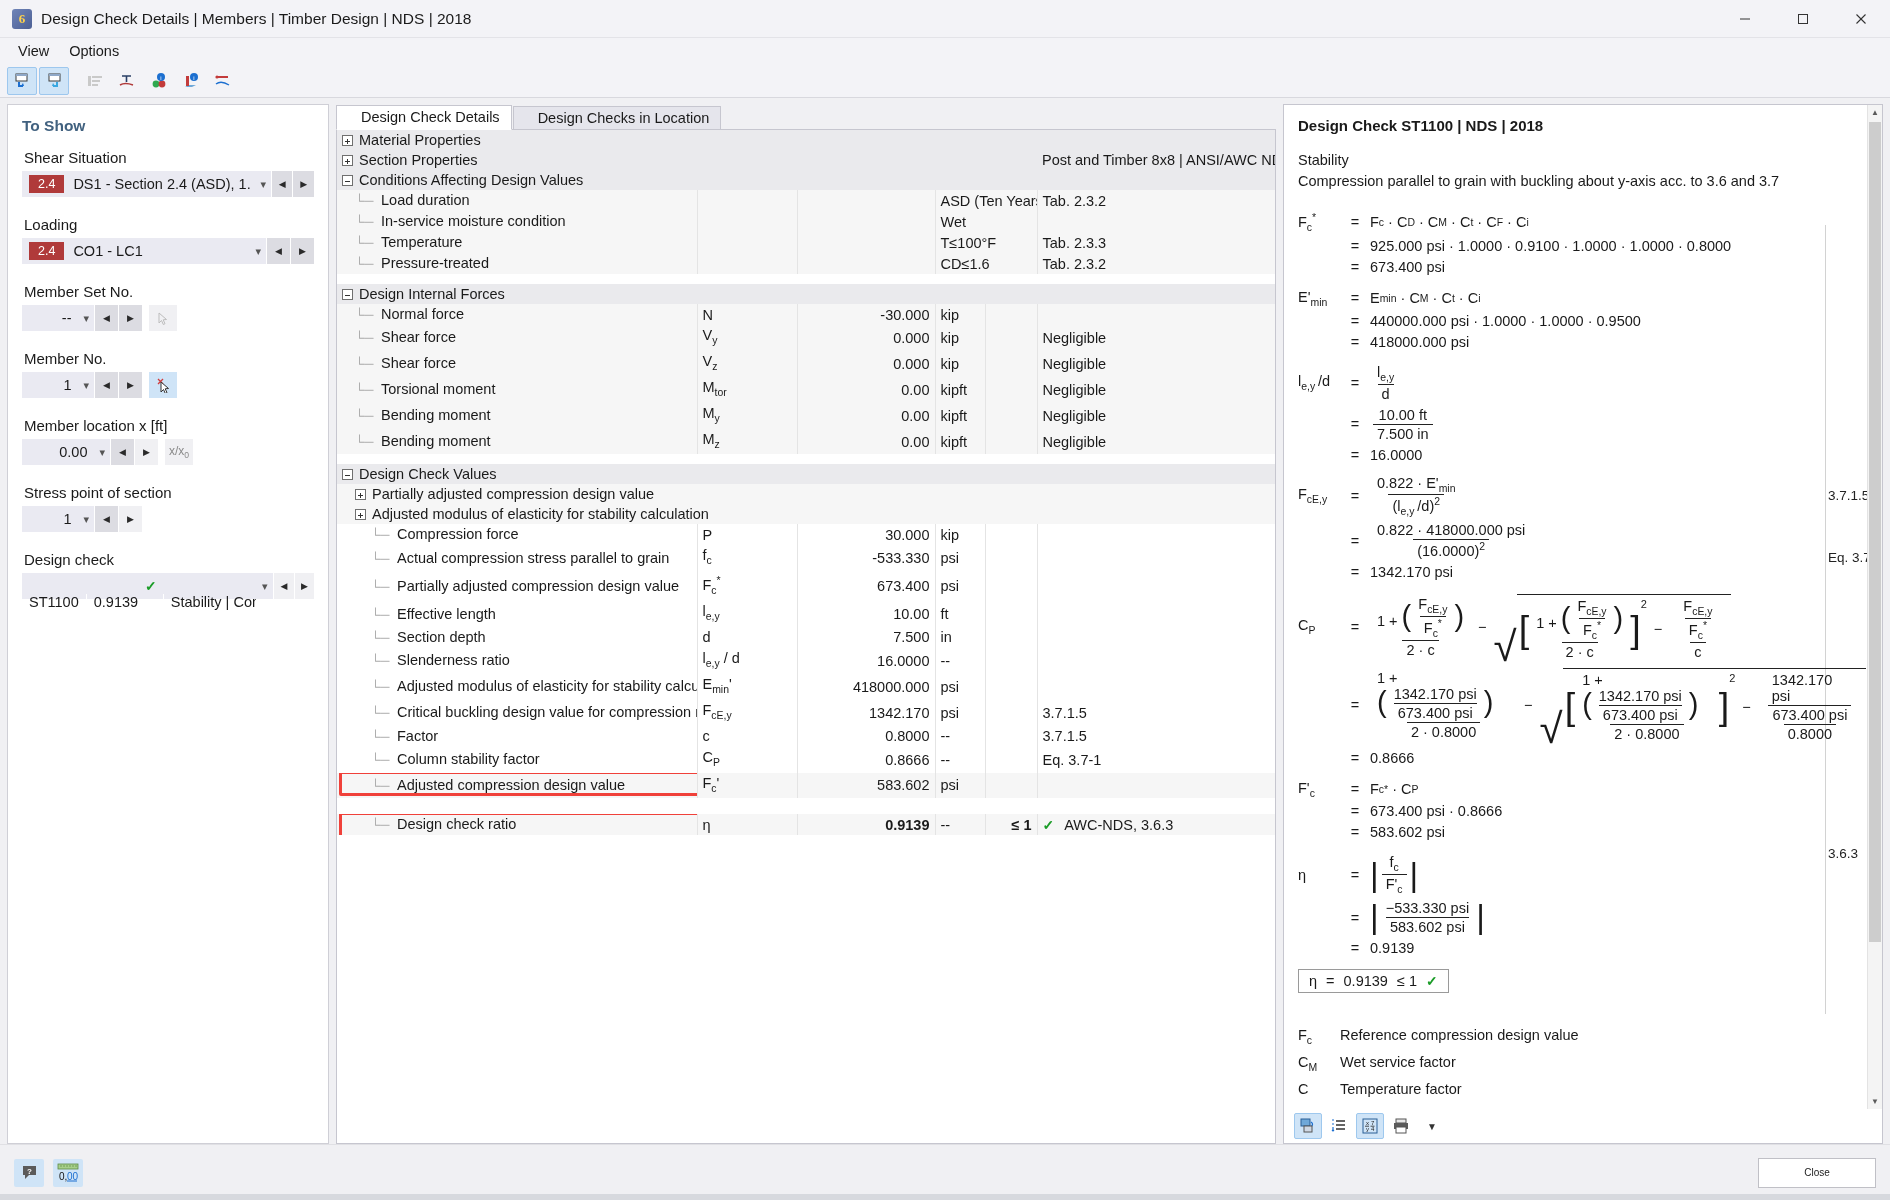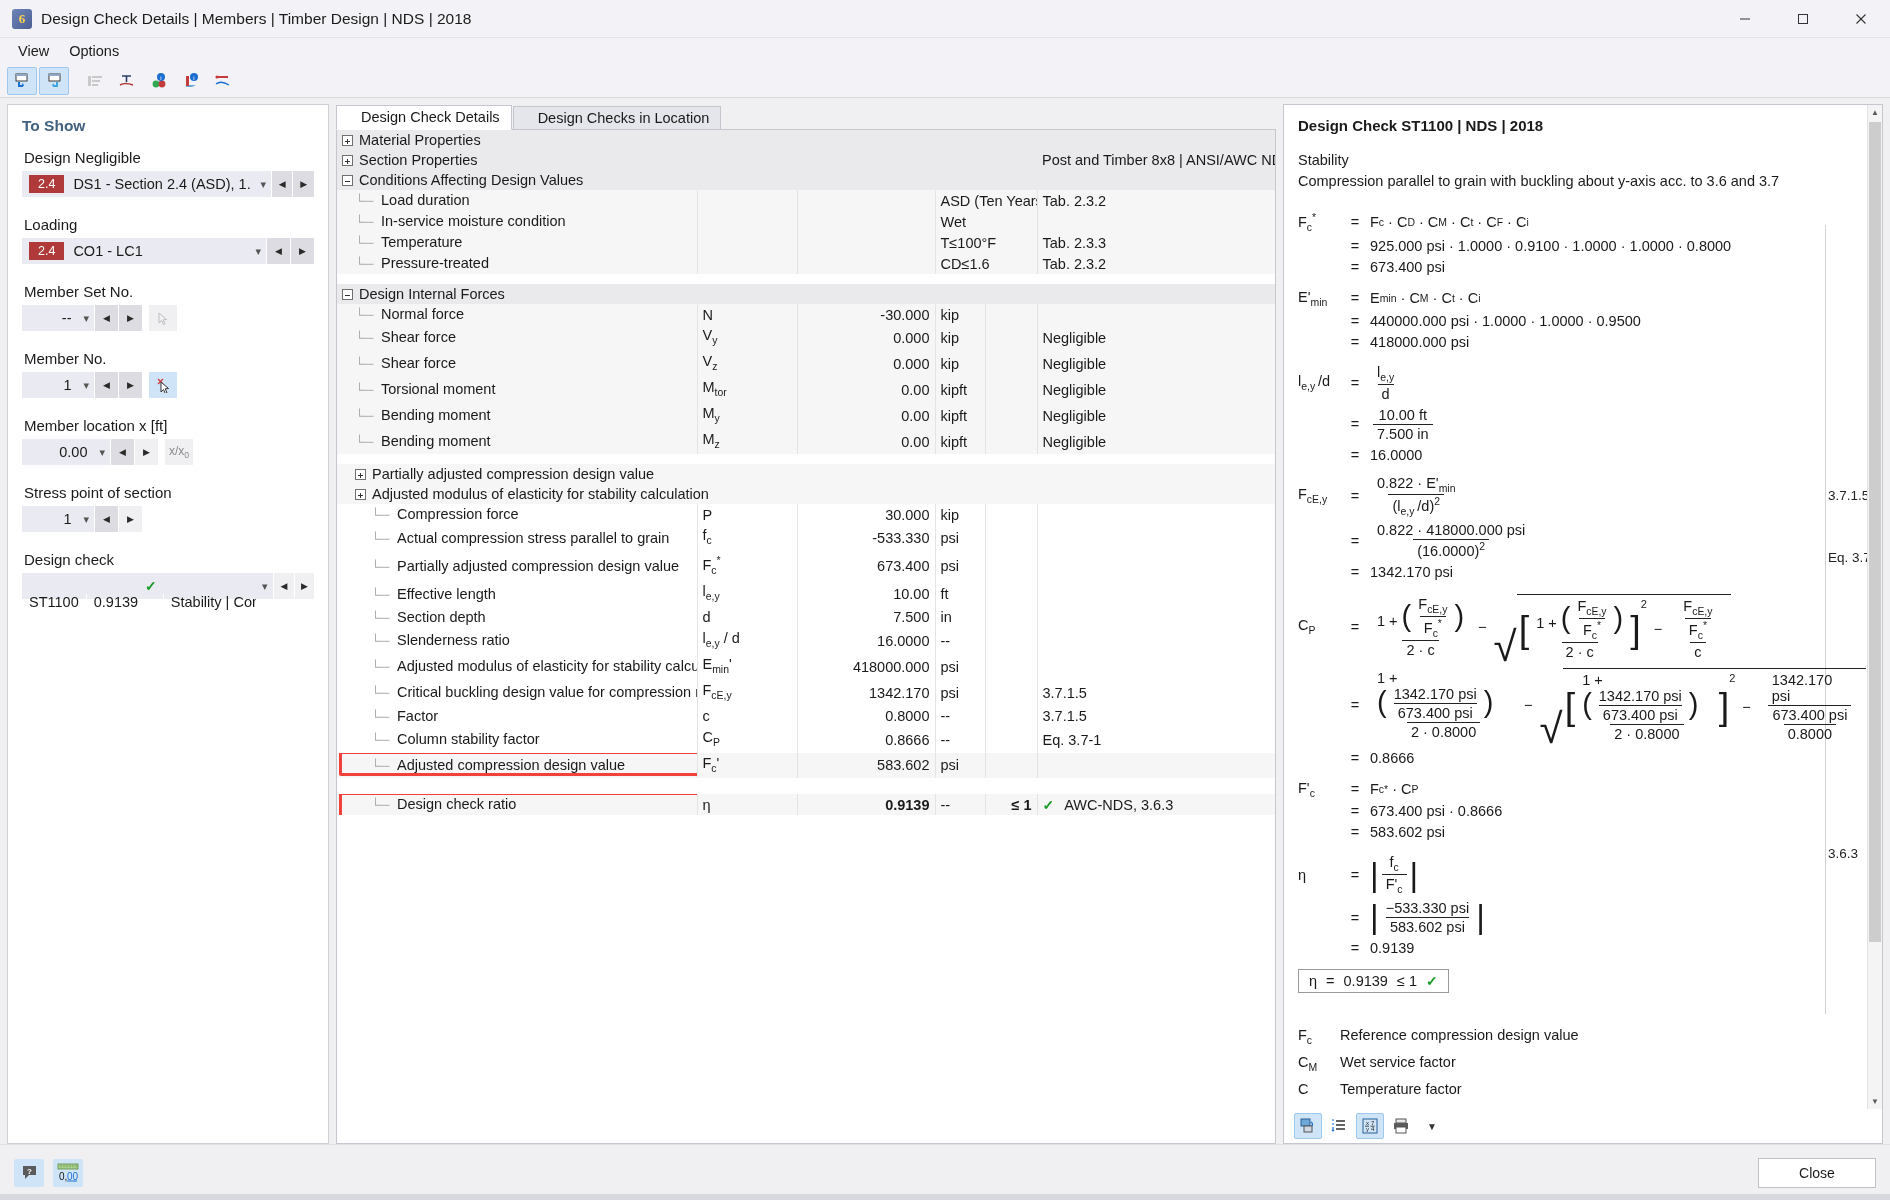--- a/index.html
+++ b/index.html
@@ -261,21 +261,21 @@
     border-top: 1px solid #e0e0e4;
   }
   .footer-left { display: flex; gap: 9px; align-items: center; }
   .fbtn {
     width: 30px; height: 28px; display: flex; align-items: center; justify-content: center;
     background: #cfe4f7; border-radius: 2px;
   }
   .footer-spacer { flex: 1 1 auto; }
   .close-btn {
     width: 118px; height: 30px; background: #fff;
-    border: 1px solid #c0c0c6; font-size: 14px;
+    border: 1px solid #c0c0c6; font-size: 10px;
     display: flex; align-items: center; justify-content: center;
   }
   .status-strip {
     position: absolute; left: 0; right: 0; bottom: 0; height: 6px;
     background: #d7d9de;
   }
 </style>
 </head>
 <body>
 
@@ -364,21 +364,21 @@
       </svg>
     </div>
   </div>
 
   <div class="body">
 
     <div class="left-panel">
       <div class="panel-title">To Show</div>
 
       <div class="field-group">
-        <div class="field-label">Design Negligible</div>
+        <div class="field-label">Shear Situation</div>
         <div class="ctrl-row">
           <div class="combo">
             <span class="badge">2.4</span>
             <span class="val">DS1 - Section 2.4 (ASD), 1. to 7.</span>
             <span class="chev">▾</span>
           </div>
           <div class="spin">◀</div>
           <div class="spin">▶</div>
         </div>
       </div>
@@ -591,20 +591,25 @@
             <td class="cell-b">M<sub>z</sub></td>
             <td class="cell-b v-right">0.00</td>
             <td class="cell-b">kipft</td>
             <td class="cell-b"></td>
             <td class="cell-b">Negligible</td>
           </tr>
           <tr>
                 <td colspan="6" style="height:10px;"></td>
               </tr>
 
+          <tr class="group">
+            <td colspan="6">
+              <span class="expander"></span><span>Design Check Values</span>
+            </td>
+          </tr>
           <tr class="alt">
             <td colspan="6" class="indent1">
               <span class="expander plus"></span><span>Partially adjusted compression design value</span>
             </td>
           </tr>
           <tr class="alt">
             <td colspan="6" class="indent1">
               <span class="expander plus"></span><span>Adjusted modulus of elasticity for stability calculation</span>
             </td>
           </tr>

